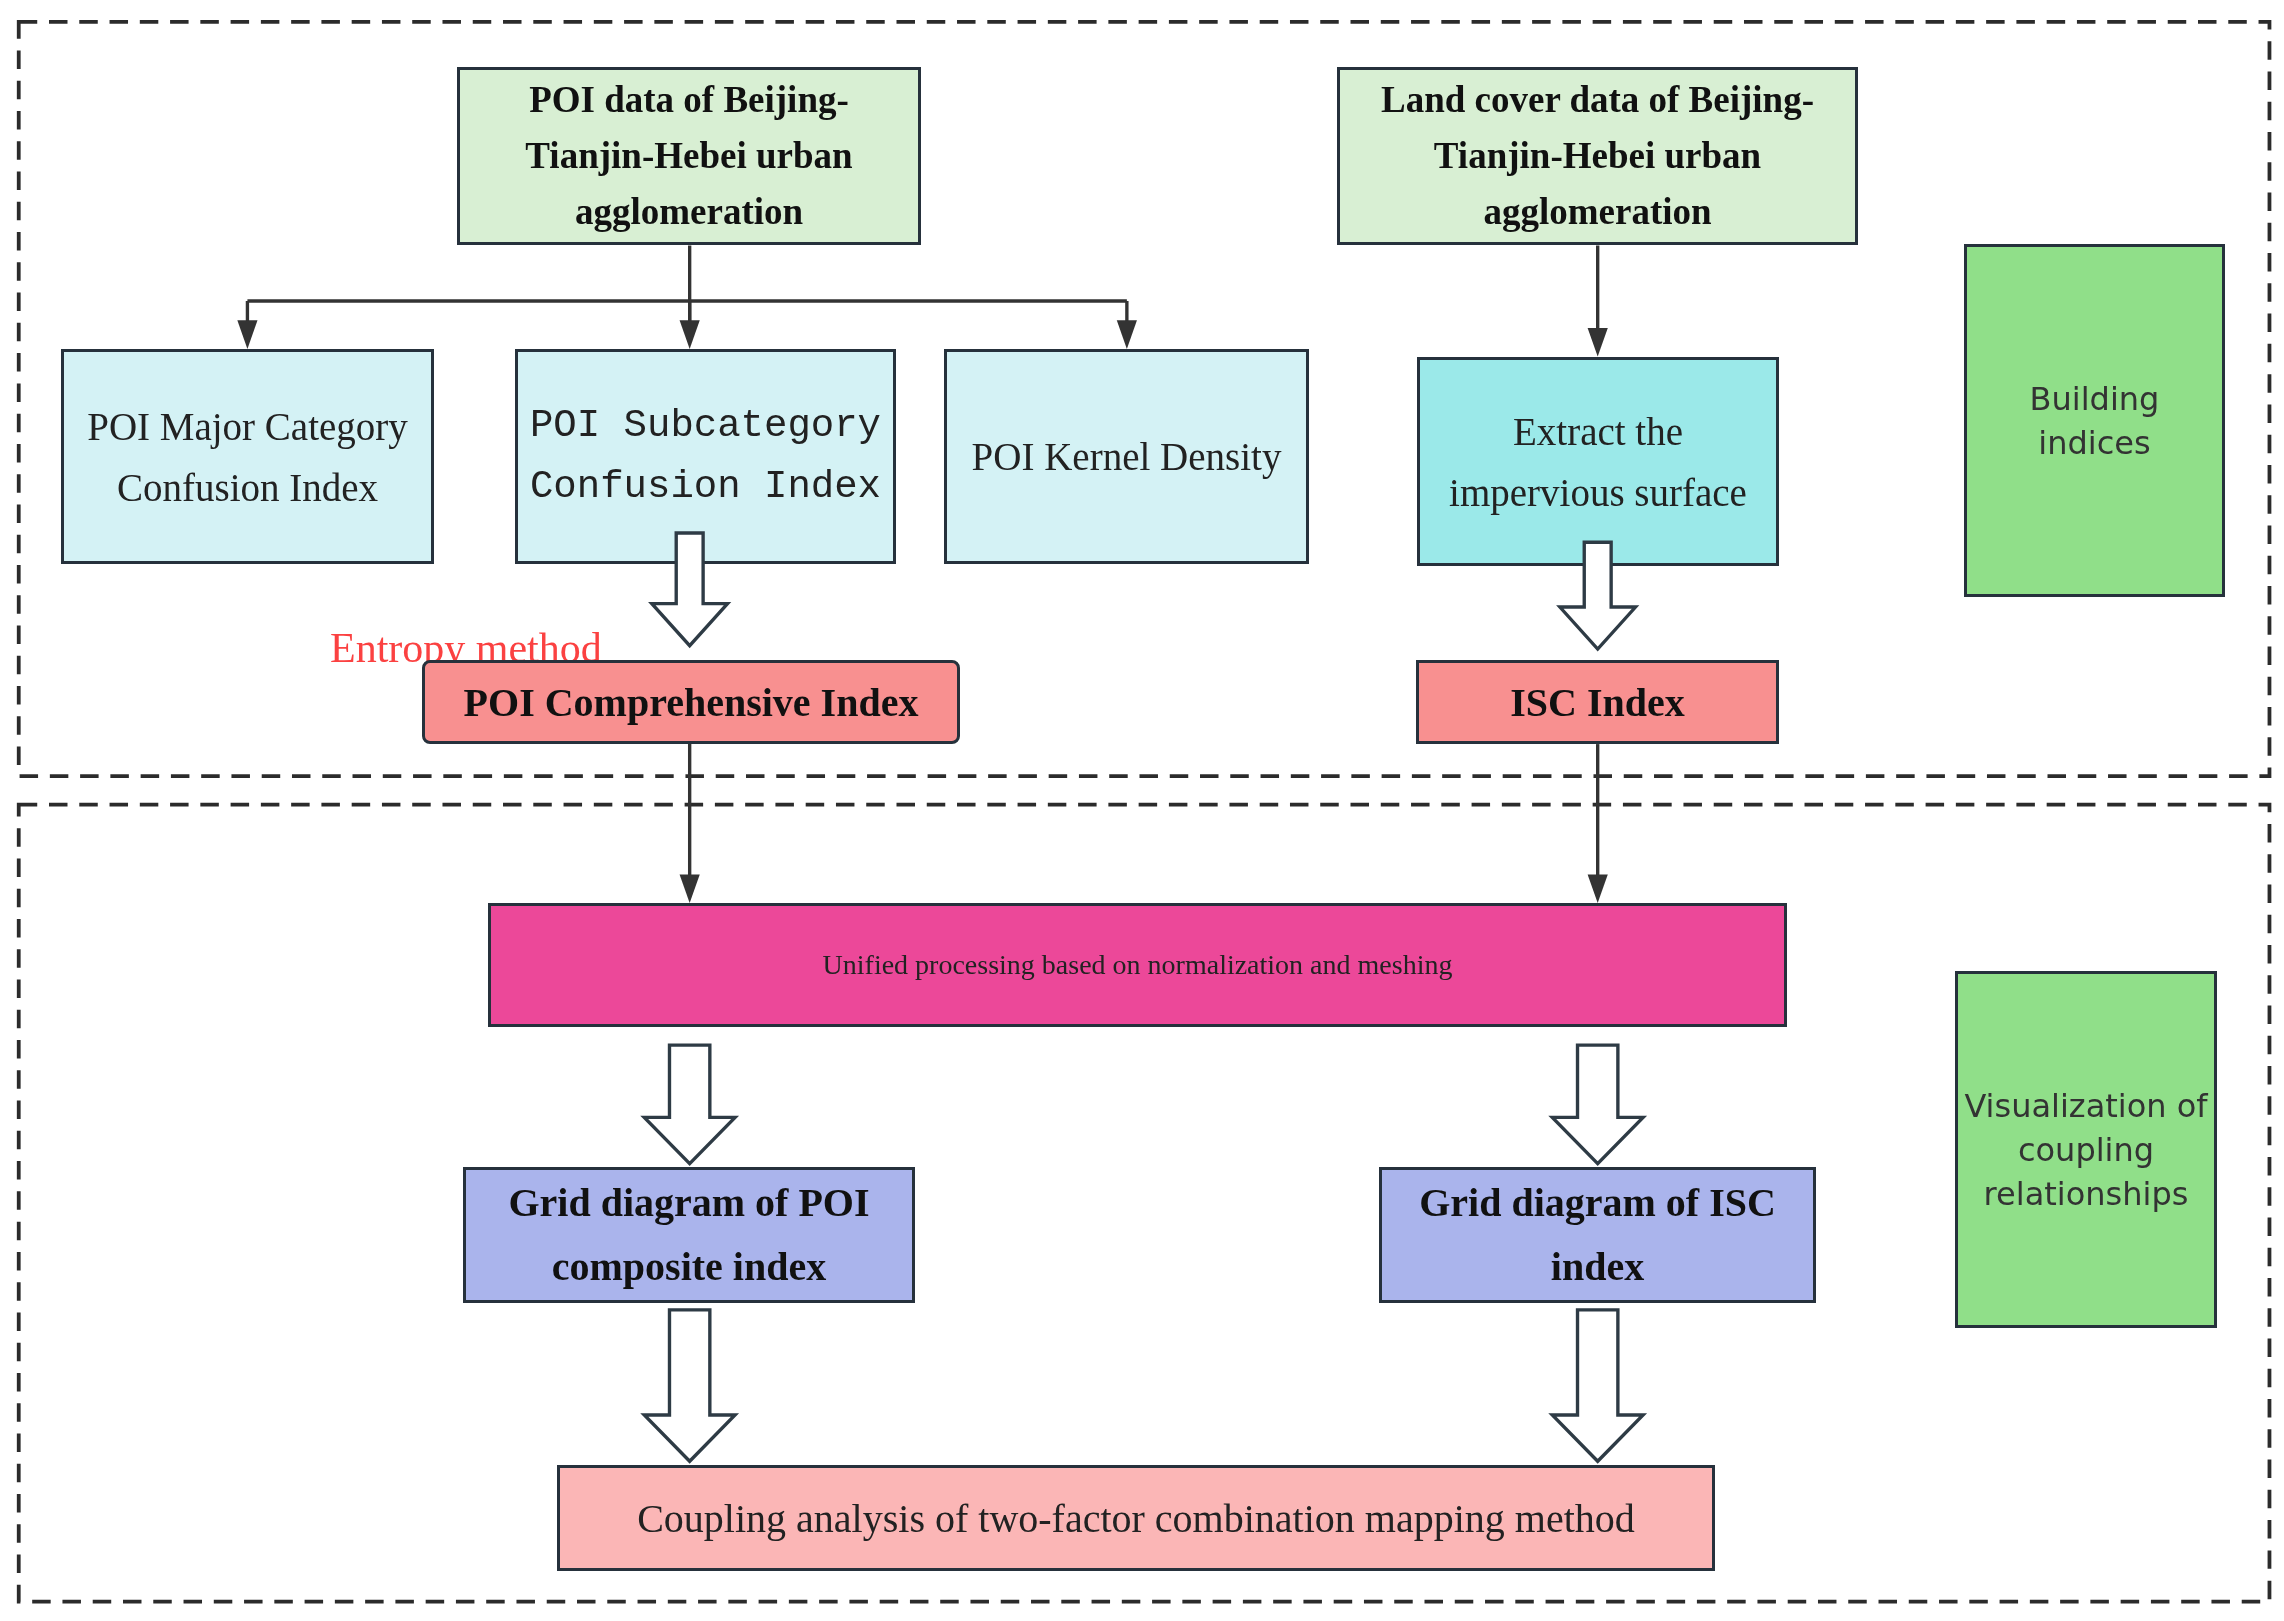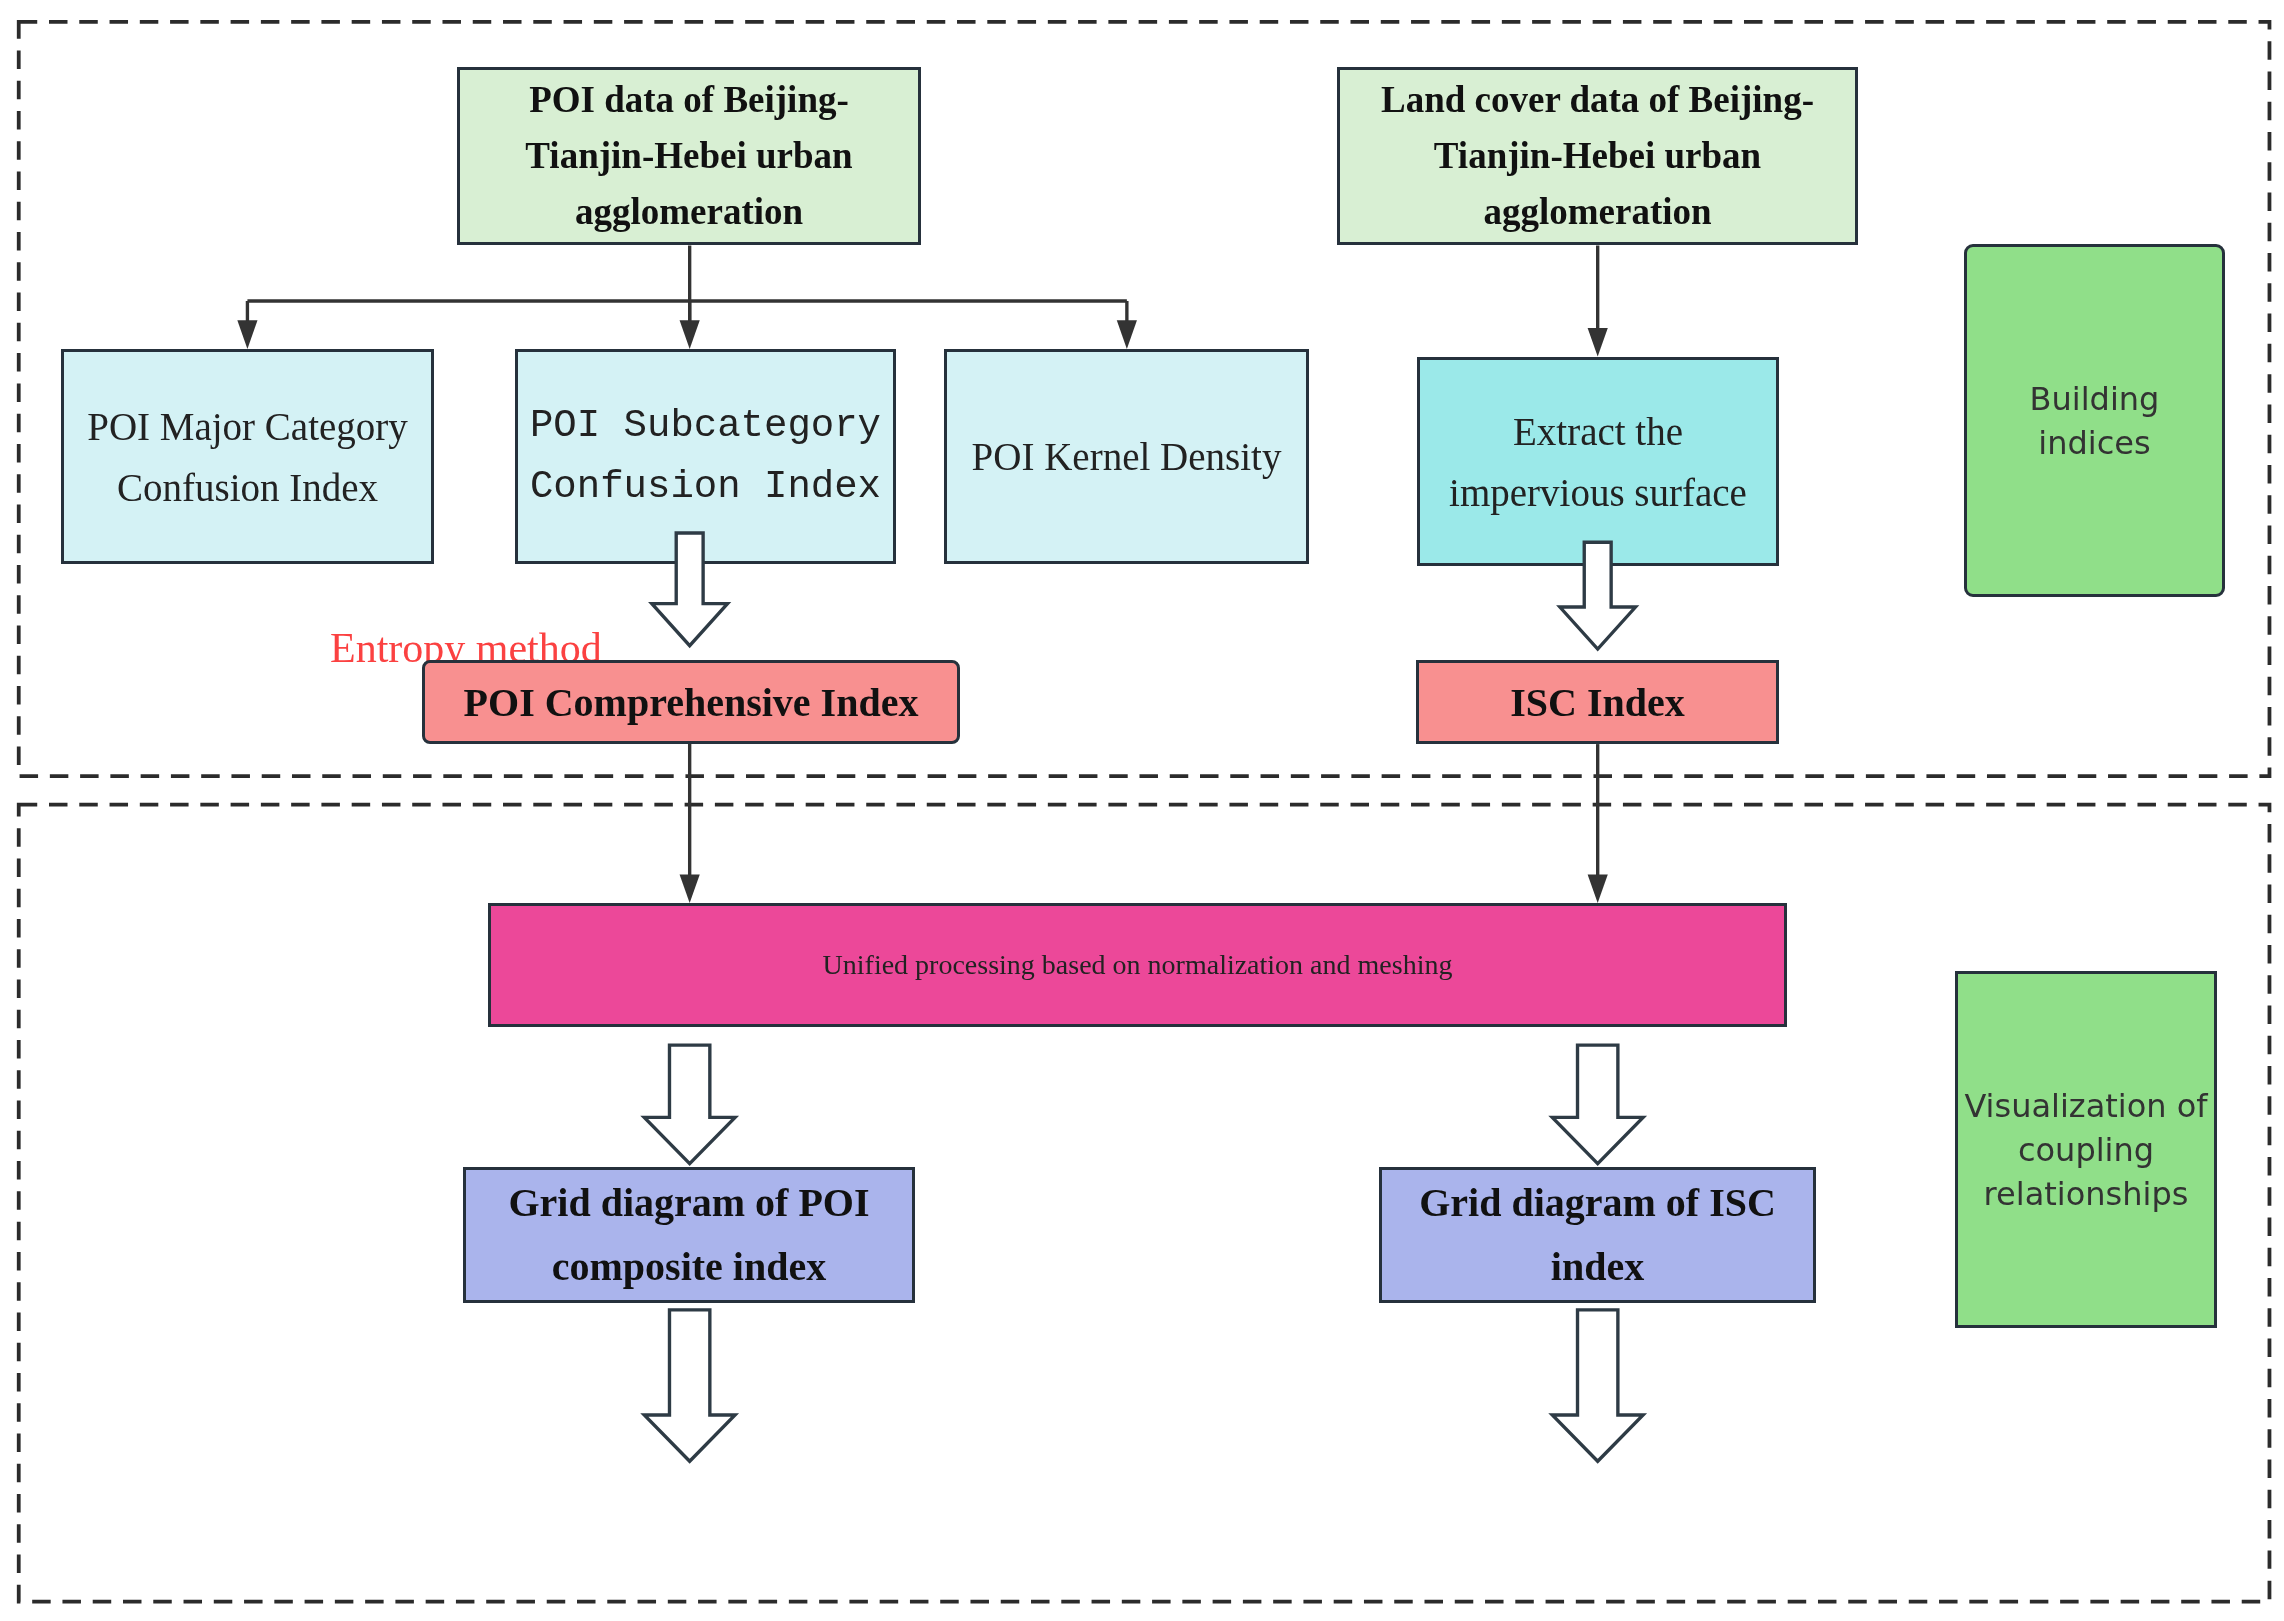--- a/index.html
+++ b/index.html
@@ -118,22 +118,25 @@
   </div>
 
   <div class="box purple-grid" style="left:463px;top:1167px;width:452px;height:136px;padding:0 13.5px;">
     <span>Grid diagram of POI composite index</span>
   </div>
 
   <div class="box purple-grid" style="left:1379px;top:1167px;width:437px;height:136px;padding:0 13.5px;">
     <span>Grid diagram of ISC index</span>
   </div>
 
+  <div class="box pink-result" style="left:557px;top:1465px;width:1158px;height:106px;">
+    <span>Coupling analysis of two-factor combination mapping method</span>
+  </div>
 
-  <div class="box side-green" style="left:1964px;top:244px;width:261px;height:353px;padding:0 5px;border-radius:9px;">
+  <div class="box side-green" style="left:1964px;top:244px;width:261px;height:353px;padding:0 5px;">
     <span>Building indices</span>
   </div>
 
   <div class="box side-green" style="left:1955px;top:971px;width:262px;height:357px;padding:0 3.4px;">
     <span>Visualization of coupling relationships</span>
   </div>
 
   <svg class="layer" style="z-index:2;" viewBox="0 0 2716 1928">
 
     <polygon points="804,634 836,634 836,718 865,718 820,768 775,718 804,718" fill="#ffffff" stroke="#2e3b45" stroke-width="4"></polygon>

